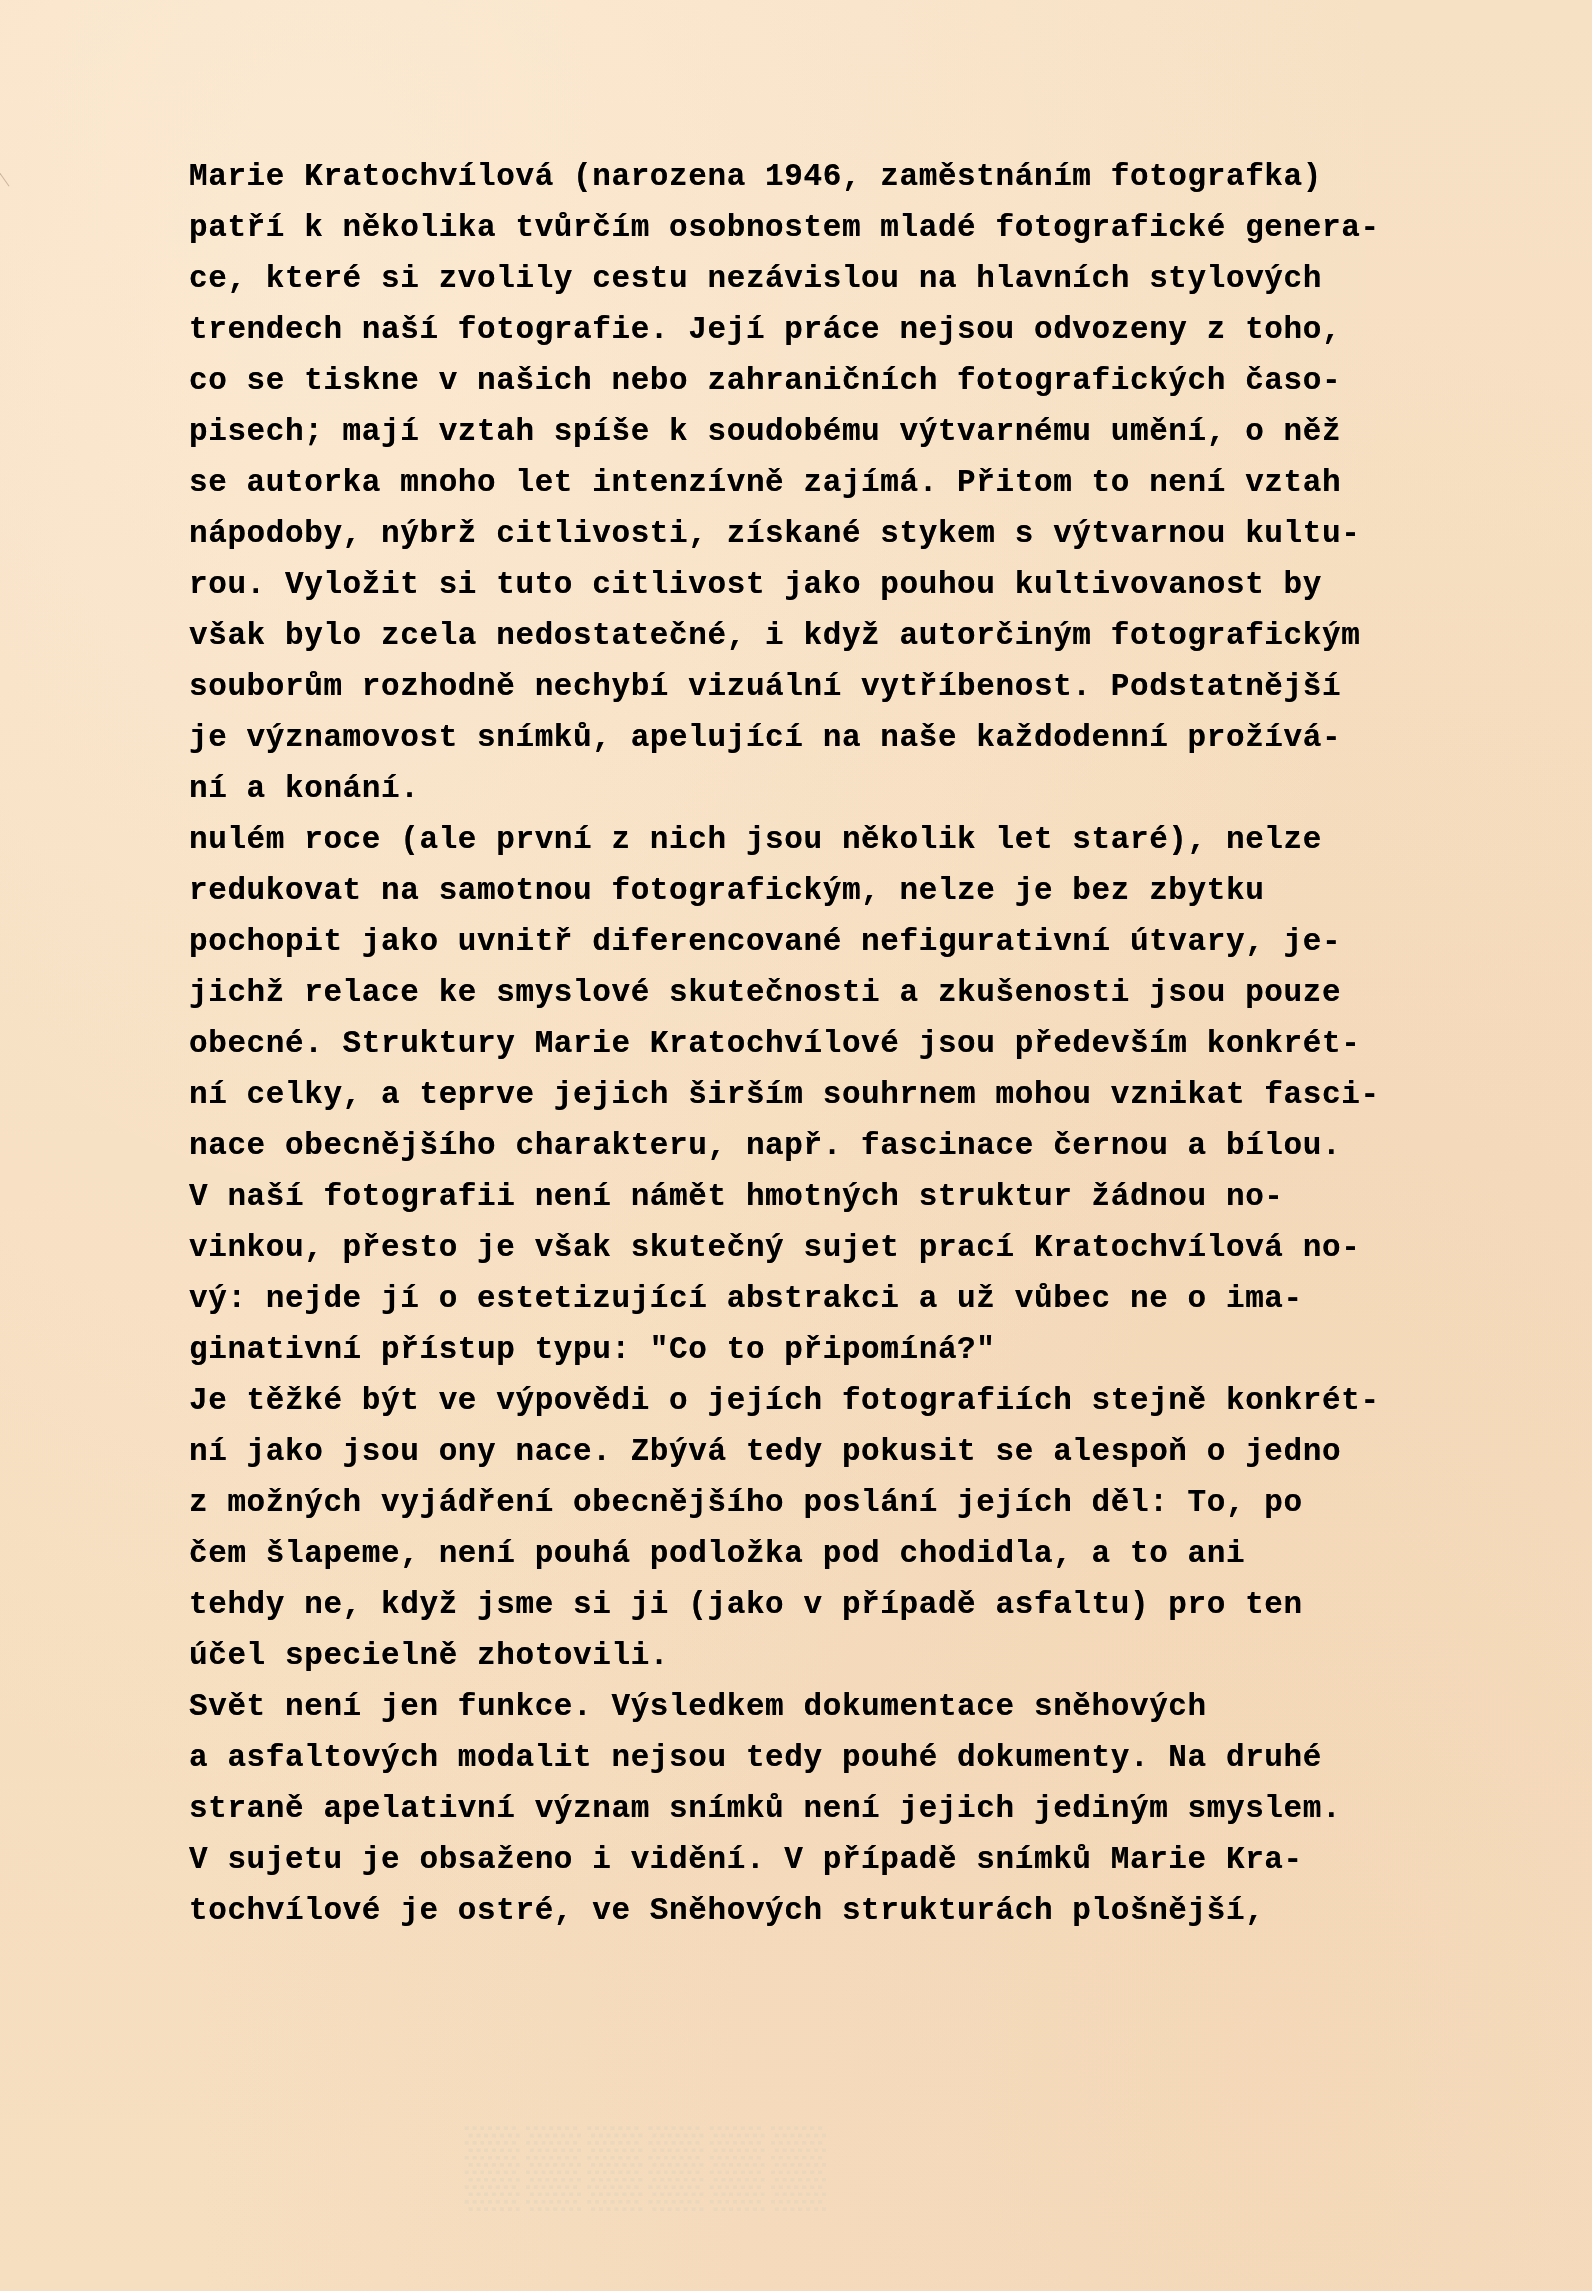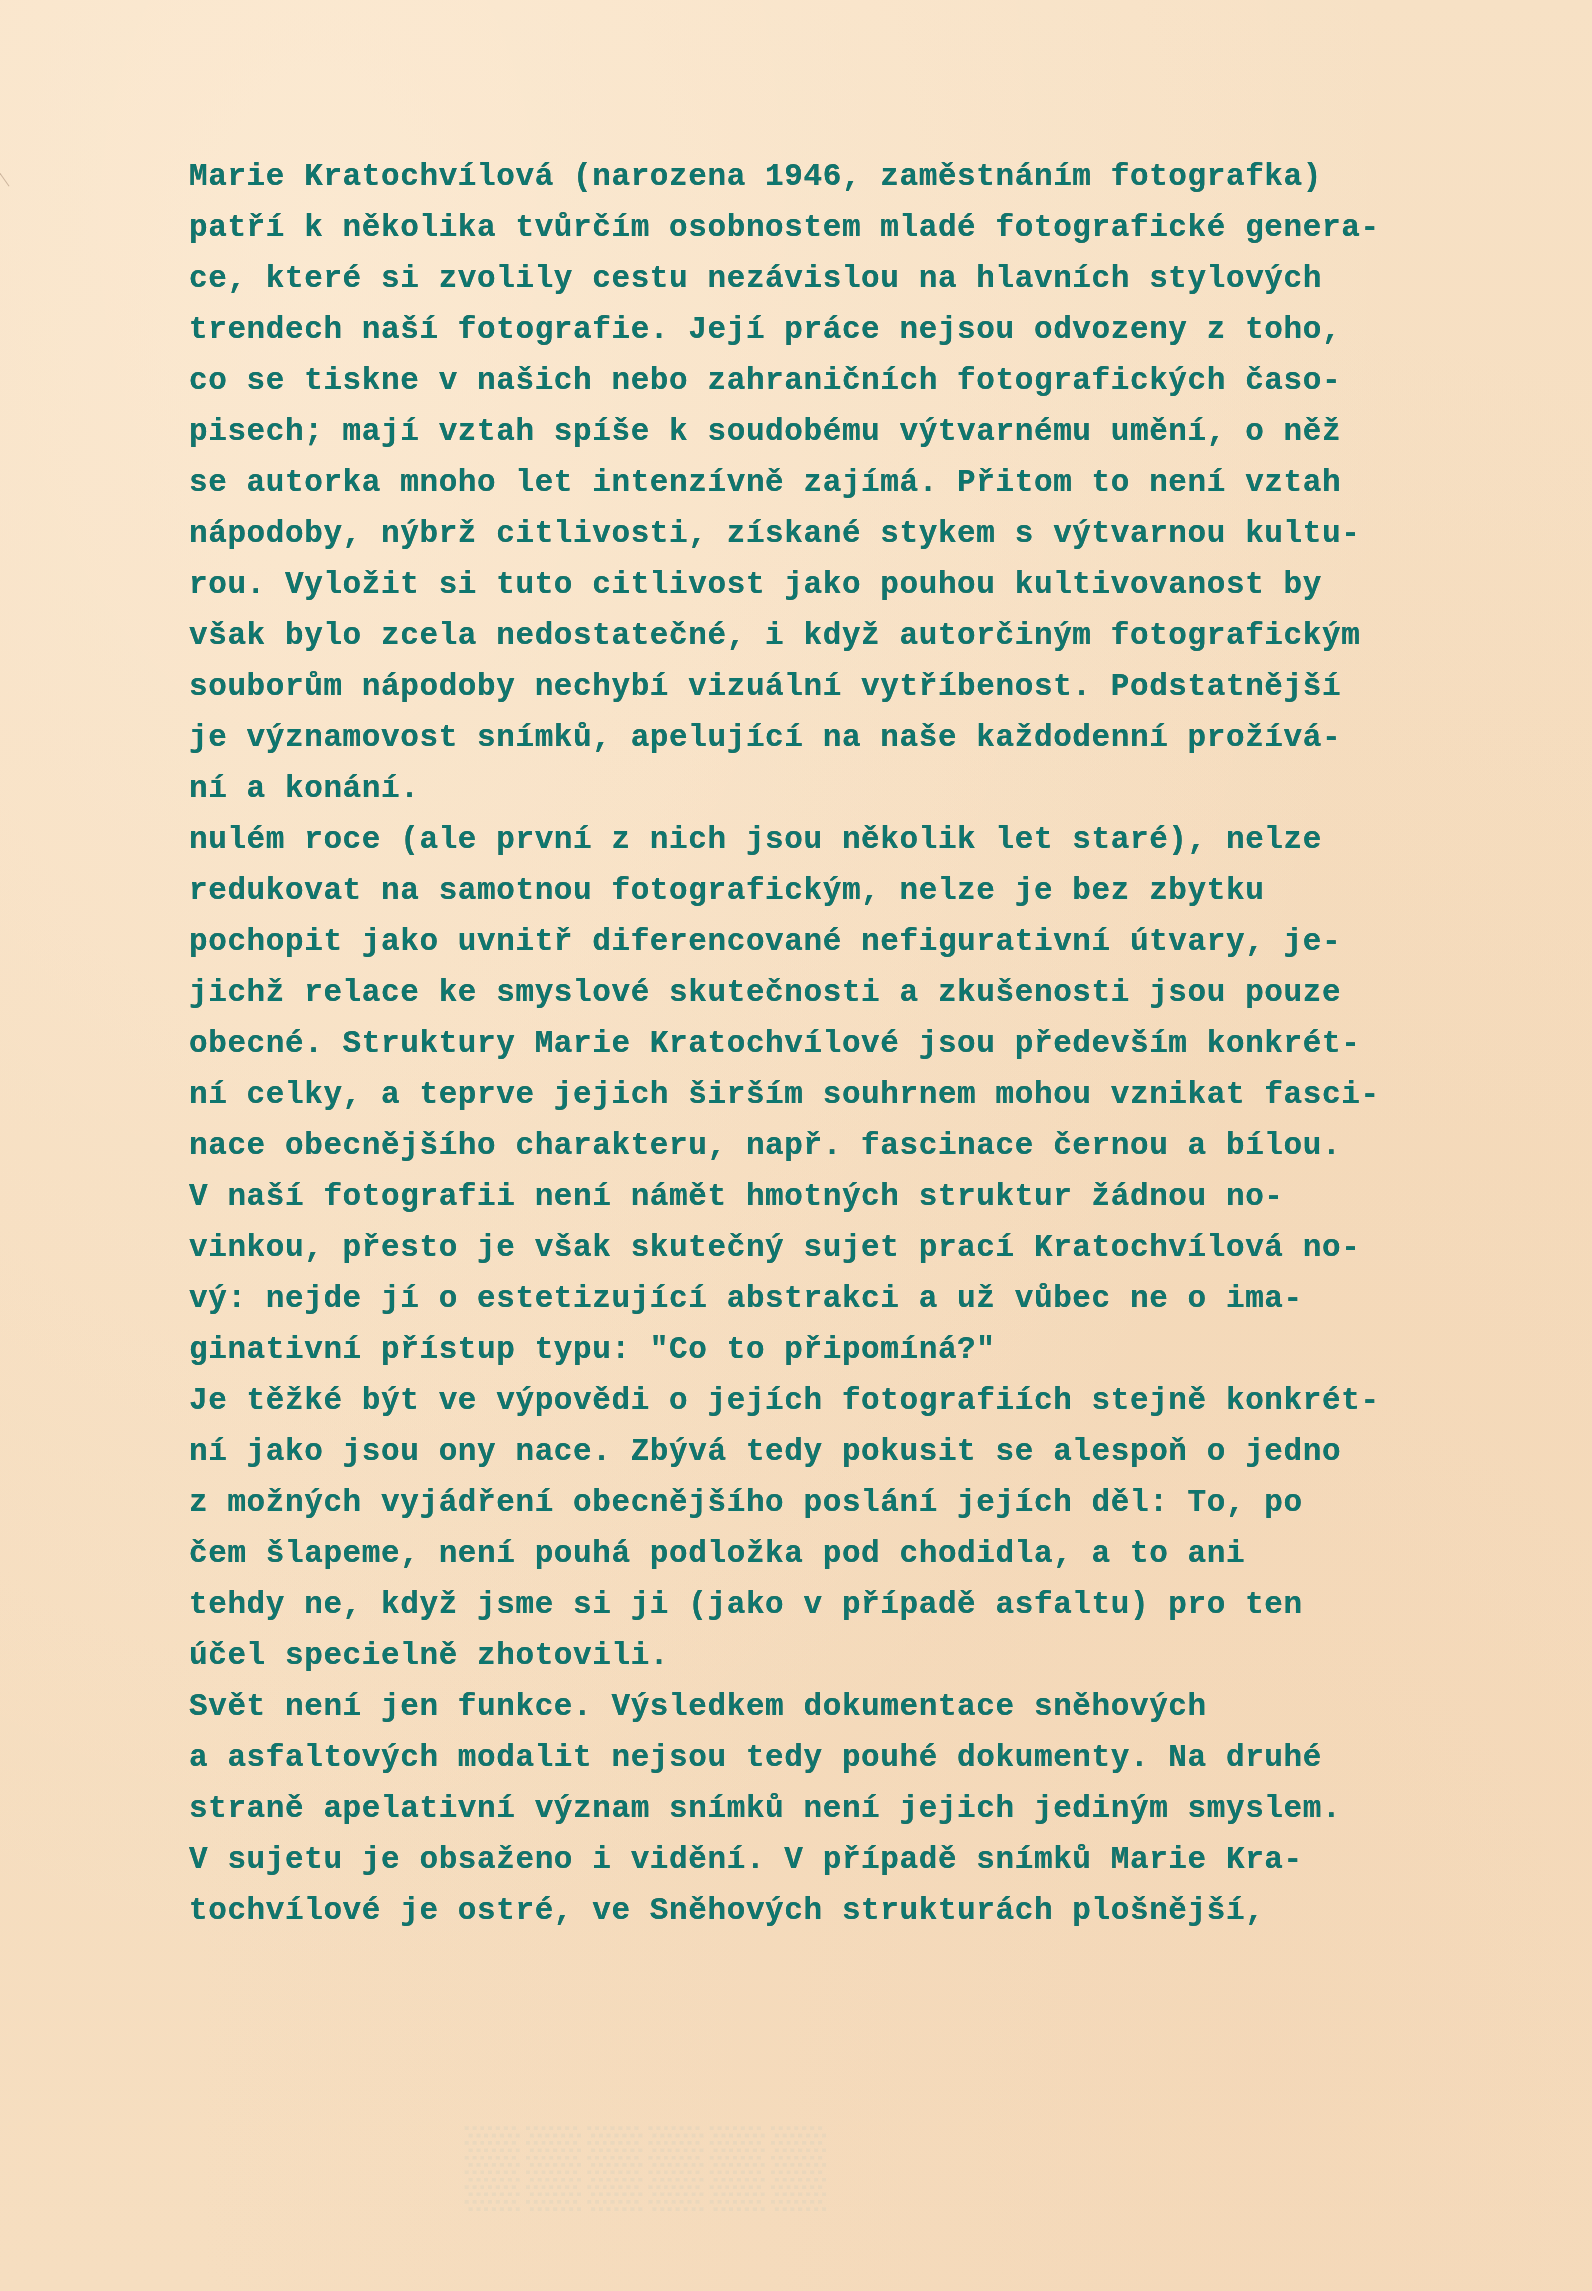--- a/index.html
+++ b/index.html
@@ -50,21 +50,21 @@
       position: absolute;
       left: 189px;
       top: 151px;
       width: 1333px;
     }
     .line {
       font-family: "Liberation Mono", "DejaVu Sans Mono", monospace;
       font-weight: bold;
       font-size: 31px;
       line-height: 51px;
-      color: #0f766e;
+      color: #000000;
       white-space: pre;
       letter-spacing: 0.6px;
       text-shadow: 0 0 0.6px rgba(40,35,30,0.7);
     }
   </style>
 </head>
 <body>
 
 <div class="paper"></div>
 <div class="fold-mark fold-left"></div>
@@ -74,21 +74,21 @@
   <div class="line">Marie Kratochvílová (narozena 1946, zaměstnáním fotografka)</div>
   <div class="line">patří k několika tvůrčím osobnostem mladé fotografické genera-</div>
   <div class="line">ce, které si zvolily cestu nezávislou na hlavních stylových</div>
   <div class="line">trendech naší fotografie. Její práce nejsou odvozeny z toho,</div>
   <div class="line">co se tiskne v našich nebo zahraničních fotografických časo-</div>
   <div class="line">pisech; mají vztah spíše k soudobému výtvarnému umění, o něž</div>
   <div class="line">se autorka mnoho let intenzívně zajímá. Přitom to není vztah</div>
   <div class="line">nápodoby, nýbrž citlivosti, získané stykem s výtvarnou kultu-</div>
   <div class="line">rou. Vyložit si tuto citlivost jako pouhou kultivovanost by</div>
   <div class="line">však bylo zcela nedostatečné, i když autorčiným fotografickým</div>
-  <div class="line">souborům nápodoby nechybí vizuální vytříbenost. Podstatnější</div>
+  <div class="line">souborům rozhodně nechybí vizuální vytříbenost. Podstatnější</div>
   <div class="line">je významovost snímků, apelující na naše každodenní prožívá-</div>
   <div class="line">ní a konání.</div>
   <div class="line">nulém roce (ale první z nich jsou několik let staré), nelze</div>
   <div class="line">redukovat na samotnou fotografickým, nelze je bez zbytku</div>
   <div class="line">pochopit jako uvnitř diferencované nefigurativní útvary, je-</div>
   <div class="line">jichž relace ke smyslové skutečnosti a zkušenosti jsou pouze</div>
   <div class="line">obecné. Struktury Marie Kratochvílové jsou především konkrét-</div>
   <div class="line">ní celky, a teprve jejich širším souhrnem mohou vznikat fasci-</div>
   <div class="line">nace obecnějšího charakteru, např. fascinace černou a bílou.</div>
   <div class="line">V naší fotografii není námět hmotných struktur žádnou no-</div>

